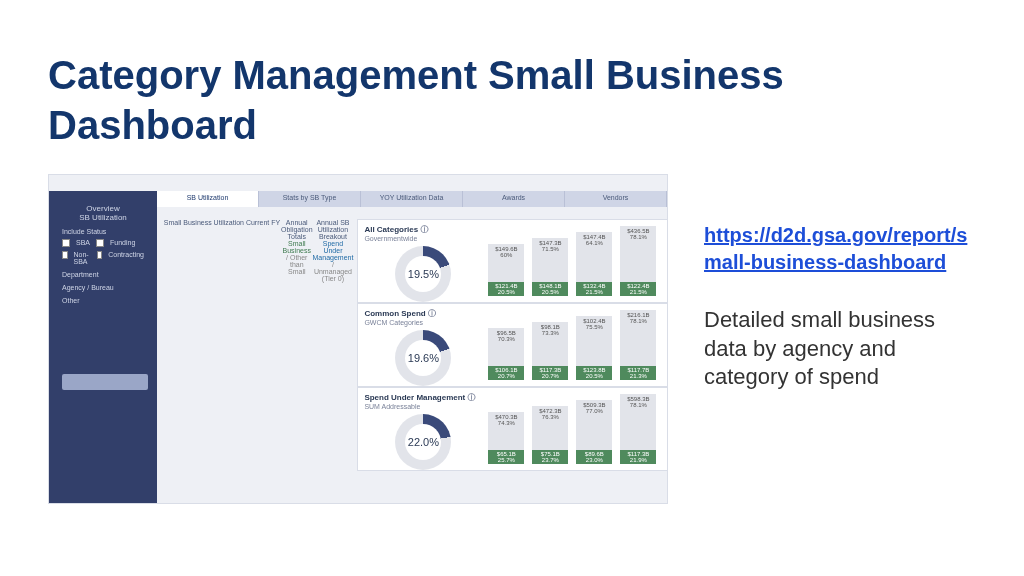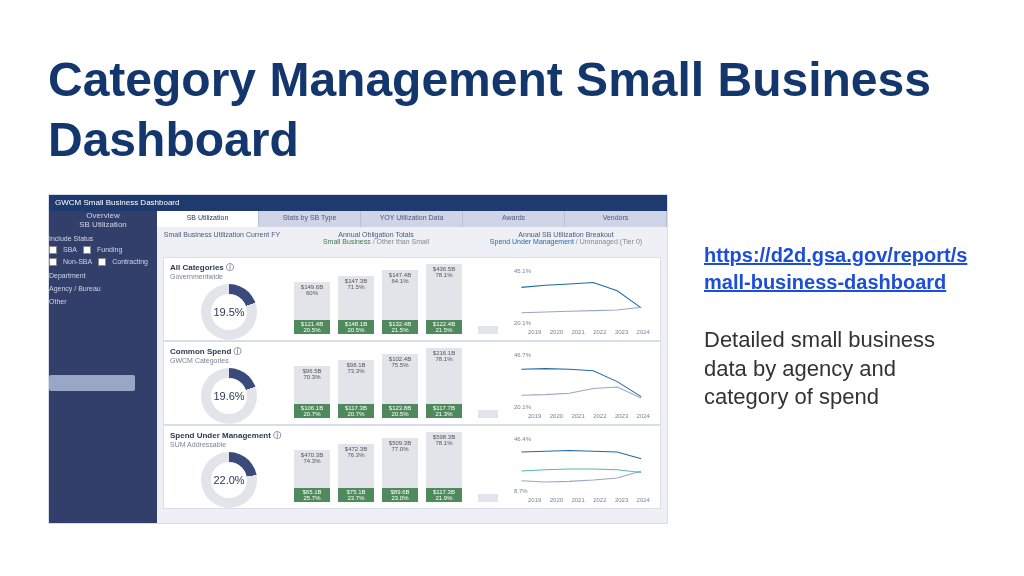--- a/index.html
+++ b/index.html
@@ -1,35 +1,35 @@
 <!DOCTYPE html>
 <html><head>
 <meta charset="utf-8">
 <style>
   * { margin:0; padding:0; box-sizing:border-box; }
   body { width:1024px; height:576px; background:#fff; font-family:Arial,Helvetica,sans-serif; overflow:hidden; position:relative; }
   .slide { padding:50px 48px 0 48px; }
-  .title { font-size:48px; font-weight:700; color:#13366c; line-height:1.25; margin-bottom:24px; }
+  .title { font-size:40px; font-weight:700; color:#13366c; line-height:1.25; margin-bottom:24px; }
   .content { display:flex; gap:36px; }
   .shot { flex:0 0 620px; height:330px; background:#eef0f5; border:1px solid #d9dde7; position:relative; font-size:8px; color:#2b3a55; overflow:hidden; }
   
   .shot-hdr { height:16px; background:#1f3a6e; color:#fff; font-size:8px; padding:3px 6px; }
-  .lp { position:absolute; top:16px; left:0; width:108px; bottom:0; background:#323f6a; color:#cfd5e6; padding:0; }
+  .lp { position:absolute; top:16px; left:0; width:108px; bottom:0; background:#323f6a; color:#cfd5e6; padding:13px; }
   .ov { text-align:center; font-size:8px; margin-bottom:4px; }
   .ckrow { display:flex; gap:6px; margin:4px 0; }
   .ck { width:8px; height:8px; background:#fff; border:1px solid #888; display:inline-block; }
   .cklbl { font-size:7px; }
   .lpk { font-size:7px; margin-top:6px; }
   .fb { margin-top:70px; background:#9aa6c7; height:16px; width:86px; border-radius:2px; }
   
   .tabs { position:absolute; top:16px; left:108px; right:0; height:16px; background:#cfd5e6; display:flex; }
   .tab { flex:1; font-size:7px; text-align:center; padding:3px 0; color:#4a5a7a; border-right:1px solid #b9c0d6; }
   .tab.active { background:#fff; color:#1f3a6e; }
   
-  .main { position:absolute; top:32px; left:108px; right:0; bottom:0; padding:4px 6px; display:flex; flex-direction:column; gap:12px; }
+  .main { position:absolute; top:32px; left:108px; right:0; bottom:0; padding:12px 6px; display:flex; flex-direction:row; gap:4px; }
   .sechdr { display:flex; }
   .sh1 { width:118px; }
   .sh2,.sh3 { flex:1; text-align:center; font-size:7px; color:#4a5a7a; }
   .sh2 .sb { color:#3e7a4f; } .sh2 .ot { color:#888; }
   .sh3 .sp { color:#1f6aa5; } .sh3 .un { color:#888; }
   .row { background:#fff; border:1px solid #d9dde7; display:flex; padding:4px 6px; height:84px; }
   .c1 { width:118px; }
   .cat { font-weight:700; font-size:8px; color:#2b3a55; }
   .sub { font-size:7px; color:#7a8299; }
   .donutwrap { display:flex; justify-content:center; margin-top:4px; }
@@ -51,21 +51,20 @@
   .desc { margin-top:30px; font-size:22px; color:#333; line-height:1.3; }
 </style>
 </head>
 <body>
 
 <div class="slide">
   <h1 class="title">Category Management Small Business Dashboard</h1>
   <div class="content">
 
     <div class="shot">
-      <div class="shot-hdr">GWCM Small Business Dashboard</div>
 
       <div class="lp">
         <div class="ov">
           <div>Overview</div>
           <div>SB Utilization</div>
         </div>
         <div class="lpk">Include Status</div>
         <div class="ckrow">
           <span class="ck"></span>
             <span class="cklbl">SBA</span>

